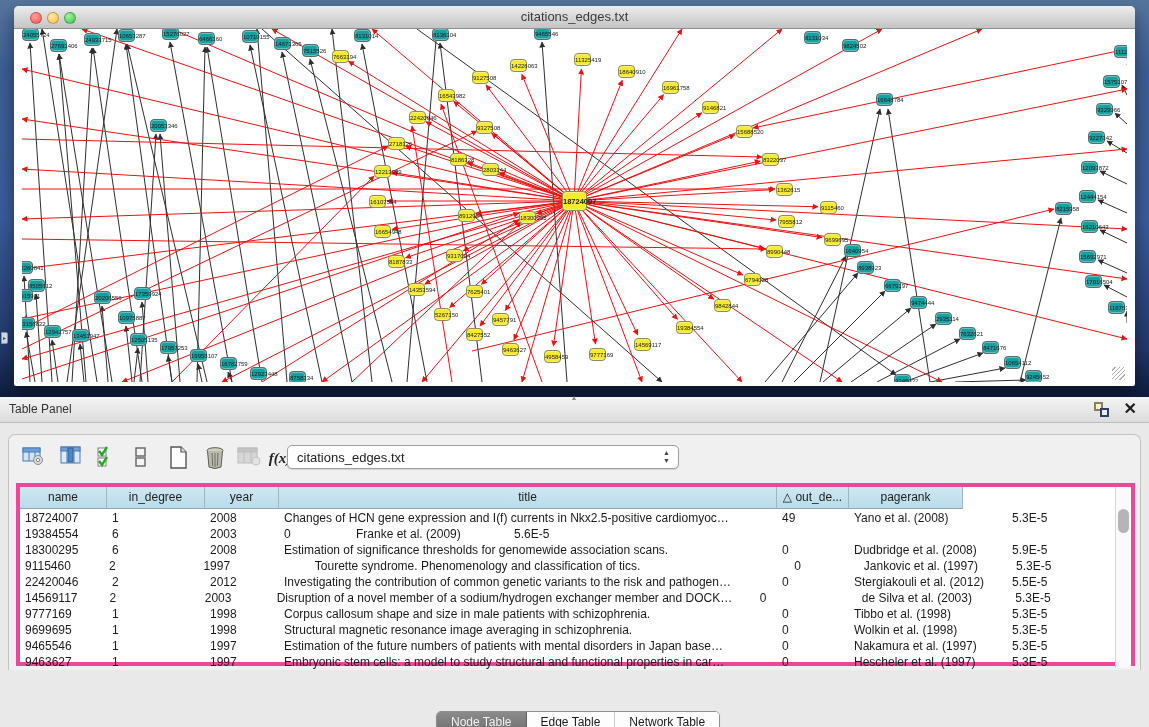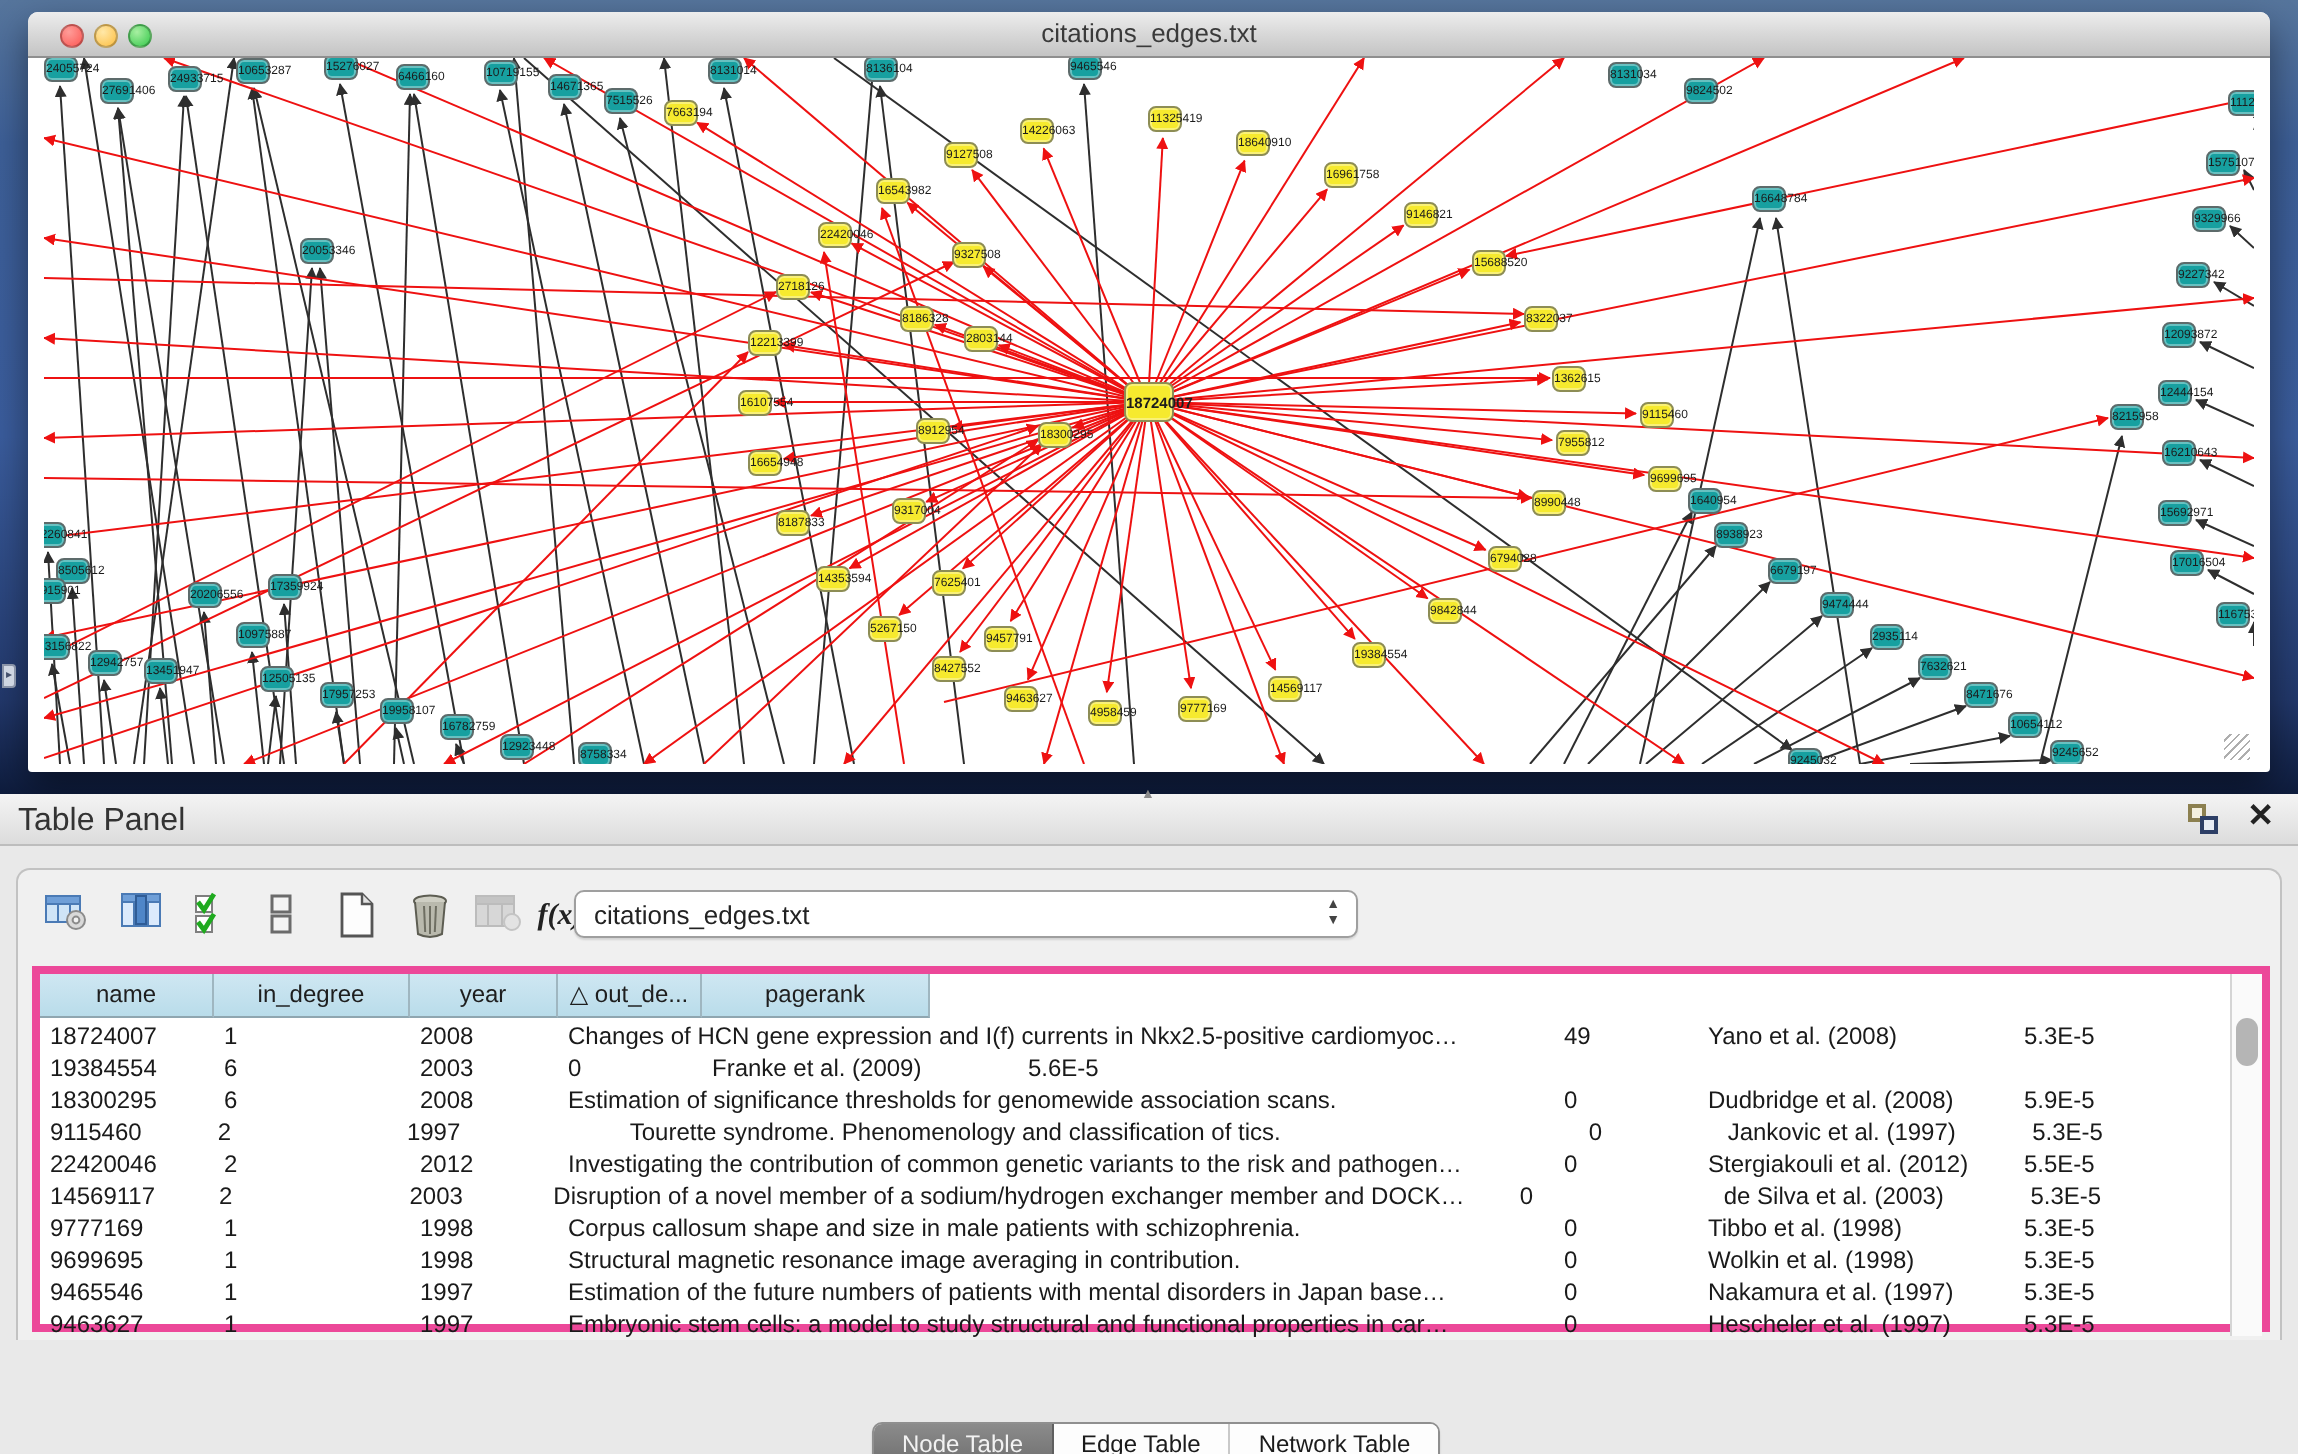--- a/index.html
+++ b/index.html
@@ -28,21 +28,21 @@
   .nnode.hub { width:25px; height:20px; line-height:19px; font-size:7.5px; font-weight:bold; z-index:5; }
   #resize-grip { position:absolute; right:2px; bottom:2px; width:13px; height:13px;
     background:repeating-linear-gradient(135deg, transparent 0 2px, #9a9a9a 2px 3px); opacity:.8; }
   #west-handle { position:absolute; left:1px; top:332px; width:7px; height:12px; background:#cfd6e2;
     border:1px solid #8a94a8; border-radius:0 2px 2px 0; font-size:6px; line-height:10px; color:#44506b; text-align:center; }
 
   
   #table-panel { position:absolute; left:0; top:397px; width:1149px; height:330px; background:#e9e9e9; }
   #panel-header { position:absolute; left:0; top:0; right:0; height:26px;
     background:linear-gradient(180deg,#f4f4f4,#dcdcdc); border-bottom:1px solid #bdbdbd; }
-  #panel-title { position:absolute; left:9px; top:5px; font-size:16px; color:#333; }
+  #panel-title { position:absolute; left:9px; top:5px; font-size:12px; color:#333; }
   #divider-grip { position:absolute; left:567px; top:-1px; width:14px; height:5px; color:#8a8a8a; font-size:7px; line-height:4px; text-align:center; }
   #float-btn { position:absolute; right:40px; top:5px; width:15px; height:15px; }
   #float-btn .sq1 { position:absolute; left:0; top:0; width:9px; height:9px; border:2px solid #8c8050; background:#f4f0df; }
   #float-btn .sq2 { position:absolute; right:0; bottom:0; width:9px; height:9px; border:2px solid #2d3f66; background:#e8ecf4; }
   #close-btn { position:absolute; right:12px; top:2px; font-size:16px; font-weight:bold; color:#222; line-height:20px; }
 
   #panel-box { position:absolute; left:8px; top:37px; width:1133px; height:236px;
     background:#f0f0f0; border:1px solid #c2c2c2; border-bottom:none; border-radius:7px 7px 0 0; }
   
   #ttoolbar { position:absolute; left:10px; top:8px; height:32px; right:10px; }
@@ -421,20 +421,21 @@
         <span id="combo-text">citations_edges.txt</span>
         <span id="combo-arrows">▲<br>▼</span>
       </span>
     </div>
 
     <div id="grid">
       <div id="grid-header">
           <div class="hcell" style="width: 87px;">name</div>
           <div class="hcell" style="width: 98px;">in_degree</div>
           <div class="hcell" style="width: 74px;">year</div>
+          <div class="hcell" style="width: 498px;">title</div>
           <div class="hcell" style="width: 72px;">△ out_de...</div>
           <div class="hcell" style="width: 114px;">pagerank</div>
         </div>
       <div id="grid-rows">
           <div class="grow">
             <div class="gcell" style="width: 87px;">18724007</div>
             <div class="gcell" style="width: 98px;">1</div>
             <div class="gcell" style="width: 74px;">2008</div>
             <div class="gcell" style="width: 498px;">Changes of HCN gene expression and I(f) currents in Nkx2.5-positive cardiomyoc…</div>
             <div class="gcell" style="width: 72px;">49</div>
@@ -491,21 +492,21 @@
             <div class="gcell" style="width: 74px;">1998</div>
             <div class="gcell" style="width: 498px;">Corpus callosum shape and size in male patients with schizophrenia.</div>
             <div class="gcell" style="width: 72px;">0</div>
             <div class="gcell" style="width: 158px;">Tibbo et al. (1998)</div>
             <div class="gcell" style="width: 114px;">5.3E-5</div>
           </div>
           <div class="grow">
             <div class="gcell" style="width: 87px;">9699695</div>
             <div class="gcell" style="width: 98px;">1</div>
             <div class="gcell" style="width: 74px;">1998</div>
-            <div class="gcell" style="width: 498px;">Structural magnetic resonance image averaging in contribution.</div>
+            <div class="gcell" style="width: 498px;">Structural magnetic resonance image averaging in schizophrenia.</div>
             <div class="gcell" style="width: 72px;">0</div>
             <div class="gcell" style="width: 158px;">Wolkin et al. (1998)</div>
             <div class="gcell" style="width: 114px;">5.3E-5</div>
           </div>
           <div class="grow">
             <div class="gcell" style="width: 87px;">9465546</div>
             <div class="gcell" style="width: 98px;">1</div>
             <div class="gcell" style="width: 74px;">1997</div>
             <div class="gcell" style="width: 498px;">Estimation of the future numbers of patients with mental disorders in Japan base…</div>
             <div class="gcell" style="width: 72px;">0</div>

